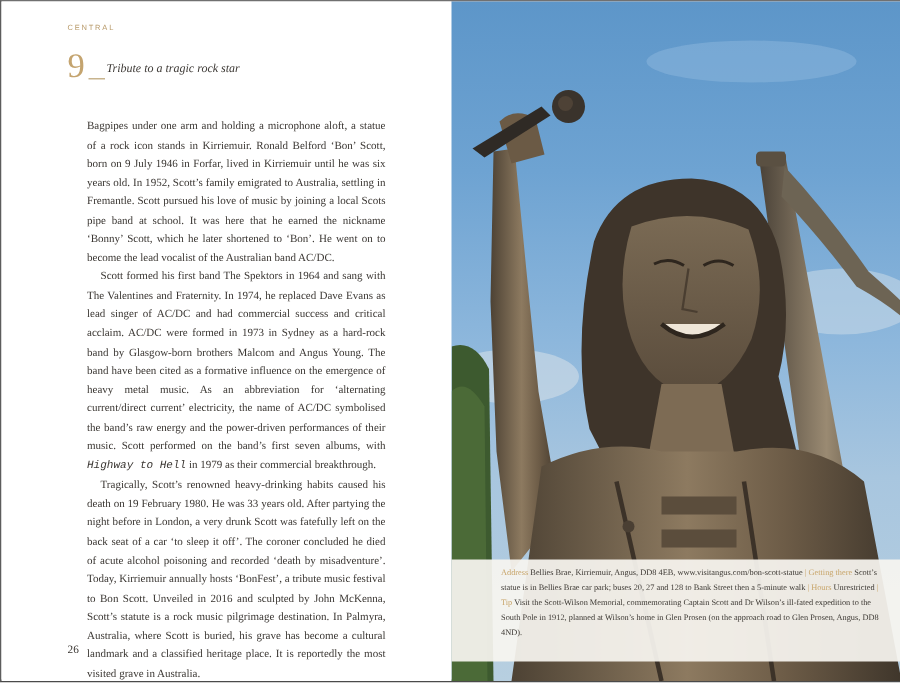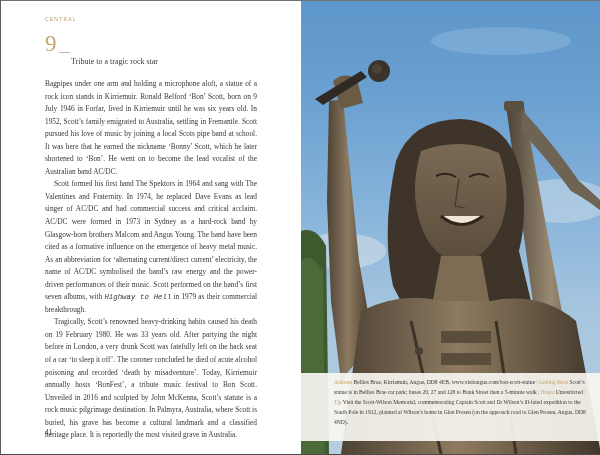--- a/index.html
+++ b/index.html
@@ -10,25 +10,25 @@
       border-left: 1px solid #5d5d5d; border-top: 1px solid #707070; border-bottom: 2px solid #4a4a4a; }
 
     
     .left-page { position: absolute; left: 0; top: 0; width: 300px; height: 453px; background: #fff; }
     .section-label { position: absolute; left: 44px; top: 15px; font-family: "Liberation Sans", sans-serif;
       font-size: 5px; letter-spacing: 1.2px; color: #b89a6a; text-transform: uppercase; }
     .title-row { position: absolute; left: 44px; top: 29px; height: 26px; display: flex; align-items: flex-end; }
     .entry-number { font-size: 23px; color: #c4a46f; line-height: 24px; width: 14px; }
     .number-rule { width: 11px; height: 0; border-bottom: 1px solid #c8b48e; margin: 0 2px 3px 0; }
     .entry-title { font-size: 21.5px; color: #2c2a28; line-height: 24px; letter-spacing: 0.1px; }
-    .subtitle { position: absolute; left: 70px; top: 56px; font-size: 8px; color: #3d3935; }
+    .subtitle { position: absolute; left: 70px; top: 40px; font-size: 8px; font-style: italic; color: #3d3935; }
 
     .body-text { position: absolute; left: 44px; top: 77px; width: 212px; font-size: 7.35px; line-height: 12.55px;
       text-align: justify; color: #3a3632; hyphens: manual; }
-    .body-text p { text-indent: 0; }
+    .body-text p { text-indent: 0; margin-left: 13px; }
     .body-text p + p { text-indent: 9px; }
     .body-text em { font-style: italic; font-family: Liberation Mono, monospace; }
     .page-number { position: absolute; left: 44px; top: 427px; font-size: 7.5px; color: #3a3632; }
 
     
     .photo { position: absolute; left: 300px; top: 0; width: 300px; height: 453px; overflow: hidden;
       background: linear-gradient(180deg, #5d96c9 0%, #6ea3d2 25%, #8db7dc 50%, #a8c6df 70%, #b7cfe0 100%); }
     .photo svg { position: absolute; left: 0; top: 0; width: 300px; height: 453px; }
 
     .caption-box { position: absolute; left: 300px; top: 372px; width: 300px; height: 68px;
@@ -51,21 +51,21 @@
       <span class="number-rule"></span>
     </div>
     <div class="subtitle">Tribute to a tragic rock star</div>
 
     <div class="body-text">
       <p>Bagpipes under one arm and holding a microphone aloft, a statue of a rock icon stands in Kirriemuir. Ronald Belford ‘Bon’ Scott, born on 9 July 1946 in Forfar, lived in Kirriemuir until he was six years old. In 1952, Scott’s family emigrated to Australia, settling in Fremantle. Scott pursued his love of music by joining a local Scots pipe band at school. It was here that he earned the nickname ‘Bonny’ Scott, which he later shortened to ‘Bon’. He went on to become the lead vocalist of the Australian band AC/DC.</p>
       <p><span>Scott formed his first band The Spektors in 1964 and sang with The Valentines and Fraternity. In 1974, he replaced Dave Evans as lead singer of AC/DC and had commercial success and critical acclaim. AC/DC were formed in 1973 in Sydney as a hard-rock band by Glasgow-born brothers Malcom and Angus Young. The band have been cited as a formative influence on the emergence of heavy metal music. As an abbreviation for ‘alternating current/direct current’ elec­tricity, the name of AC/DC symbolised the band’s raw energy and the power-driven performances of their music. Scott performed on the band’s first seven albums, with </span><em>Highway to Hell</em><span> in 1979 as their commercial breakthrough.</span></p>
       <p>Tragically, Scott’s renowned heavy-drinking habits caused his death on 19 February 1980. He was 33 years old. After partying the night before in London, a very drunk Scott was fatefully left on the back seat of a car ‘to sleep it off’. The coroner concluded he died of acute alcohol poisoning and recorded ‘death by misadventure’. Today, Kirriemuir annually hosts ‘BonFest’, a tribute music festival to Bon Scott. Unveiled in 2016 and sculpted by John McKenna, Scott’s statute is a rock music pilgrimage destination. In Palmyra, Australia, where Scott is buried, his grave has become a cultural landmark and a classified heritage place. It is reportedly the most visited grave in Australia.</p>
     </div>
 
-    <div class="page-number">41</div>
+    <div class="page-number">26</div>
   </div>
 
   <div class="photo">
     <svg viewBox="0 0 300 453">
       <defs>
         <linearGradient id="bronze" x1="0" y1="0" x2="1" y2="0">
           <stop offset="0" stop-color="#4d4234"></stop>
           <stop offset="0.45" stop-color="#8d7a60"></stop>
           <stop offset="0.7" stop-color="#6d5c47"></stop>
           <stop offset="1" stop-color="#3f362b"></stop>

